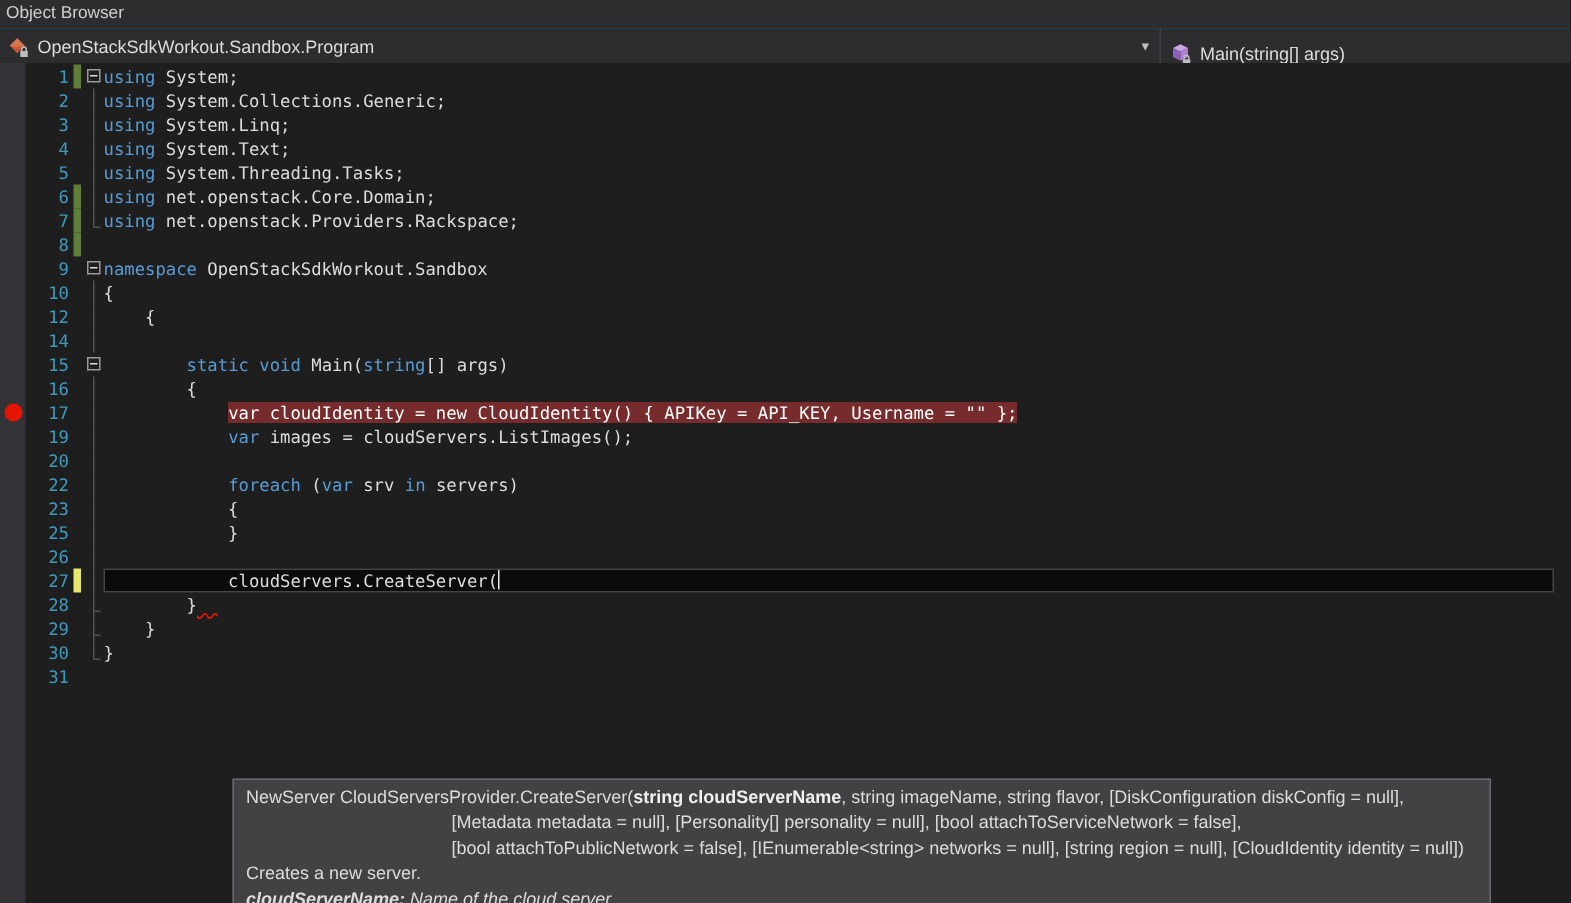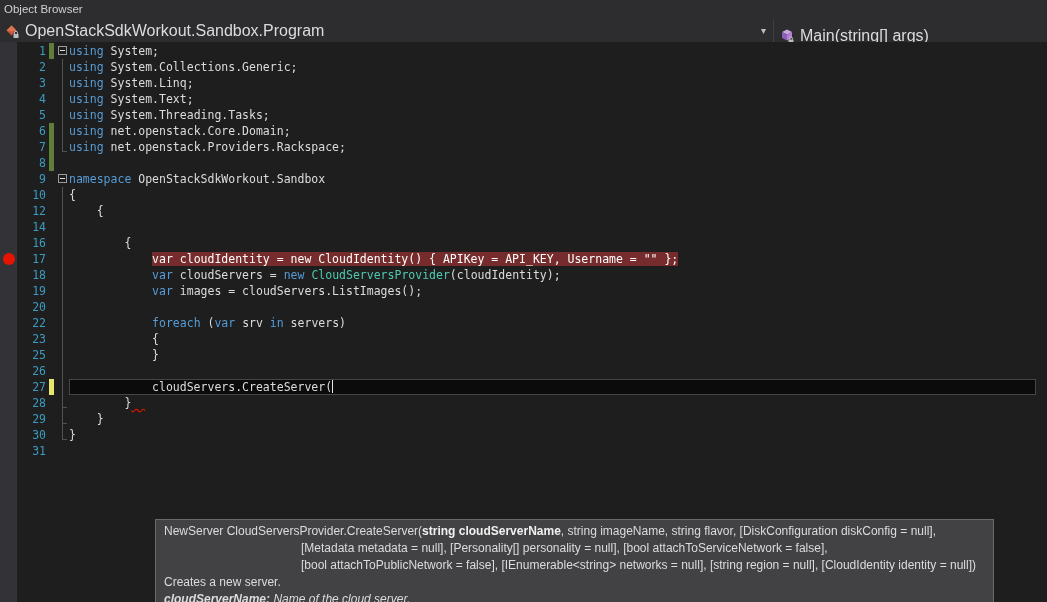--- a/index.html
+++ b/index.html
@@ -15,21 +15,21 @@
   .tab-active { background:#007ACC; color:#FFFFFF; display:flex; align-items:center; padding:0 7px; }
   .tab-active .tab-label { margin-right:8px; }
   .tab-icon { display:inline-flex; align-items:center; justify-content:center; width:14px; height:19px; }
   .tab-close { font-size:13px; line-height:19px; width:14px; text-align:center; color:#FFFFFF; }
 
   
   .navbar { position:absolute; left:0; top:19px; width:100%; height:23px; background:#2D2D30;
             display:flex; align-items:stretch; }
   .nav-left { width:773px; display:flex; align-items:center; padding-left:4px; }
   .nav-right { flex:1; display:flex; align-items:center; padding-left:5px;margin-top:11px; }
-  .nav-text { font-size:16px; color:#DCDCDC; margin-left:5px; white-space:nowrap; }
+  .nav-text { font-size:12px; color:#DCDCDC; margin-left:5px; white-space:nowrap; }
   .nav-chev { margin-left:auto; margin-right:7px; color:#BFBFBF; font-size:10px; }
   .nav-divider { width:1px; background:#3F3F46; }
   .nav-icon { display:inline-flex; width:16px; height:16px; }
 
   
   .editor { position:absolute; left:0; top:42px; width:100%; height:560px; background:#1E1E1E; }
   .gutter-strip { position:absolute; left:0; top:0; bottom:0; width:17px; background:#333337; }
   .code-lines { position:relative; padding-top:1px; }
   .row { display:flex; height:16px; }
   .cell-glyph { width:17px; flex:none; }
@@ -203,40 +203,42 @@
         </div>
         <div class="row">
           <div class="cell-glyph"></div>
           <div class="cell-num">14</div>
           <div class="cell-change"></div>
           <div class="cell-outline ol-v"></div>
           <div class="cell-code"></div>
         </div>
         <div class="row">
           <div class="cell-glyph"></div>
+          <div class="cell-num">15</div>
+          <div class="cell-change"></div>
+          <div class="cell-outline">
+            <div class="ol-box"></div>
+          </div>
+          <div class="cell-code"><span class="c-p">        </span><span class="c-k">static</span><span class="c-p"> </span><span class="c-k">void</span><span class="c-p"> Main(</span><span class="c-k">string</span><span class="c-p">[] args)</span></div>
+        </div>
+        <div class="row">
+          <div class="cell-glyph"></div>
           <div class="cell-num">16</div>
           <div class="cell-change"></div>
           <div class="cell-outline ol-v"></div>
           <div class="cell-code"><span class="c-p">        {</span></div>
         </div>
         <div class="row">
           <div class="cell-glyph">
             <div class="bp-dot"></div>
           </div>
           <div class="cell-num">17</div>
           <div class="cell-change"></div>
           <div class="cell-outline ol-v"></div>
           <div class="cell-code"><span class="c-p">            </span><span class="c-b">var cloudIdentity = new CloudIdentity() { APIKey = API_KEY, Username = "" };</span></div>
-        </div>
-        <div class="row">
-          <div class="cell-glyph"></div>
-          <div class="cell-num">18</div>
-          <div class="cell-change"></div>
-          <div class="cell-outline ol-v"></div>
-          <div class="cell-code"><span class="c-p">            </span><span class="c-k">var</span><span class="c-p"> cloudServers = </span><span class="c-k">new</span><span class="c-p"> </span><span class="c-t">CloudServersProvider</span><span class="c-p">(cloudIdentity);</span></div>
         </div>
         <div class="row">
           <div class="cell-glyph"></div>
           <div class="cell-num">19</div>
           <div class="cell-change"></div>
           <div class="cell-outline ol-v"></div>
           <div class="cell-code"><span class="c-p">            </span><span class="c-k">var</span><span class="c-p"> images = cloudServers.ListImages();</span></div>
         </div>
         <div class="row">
           <div class="cell-glyph"></div>

